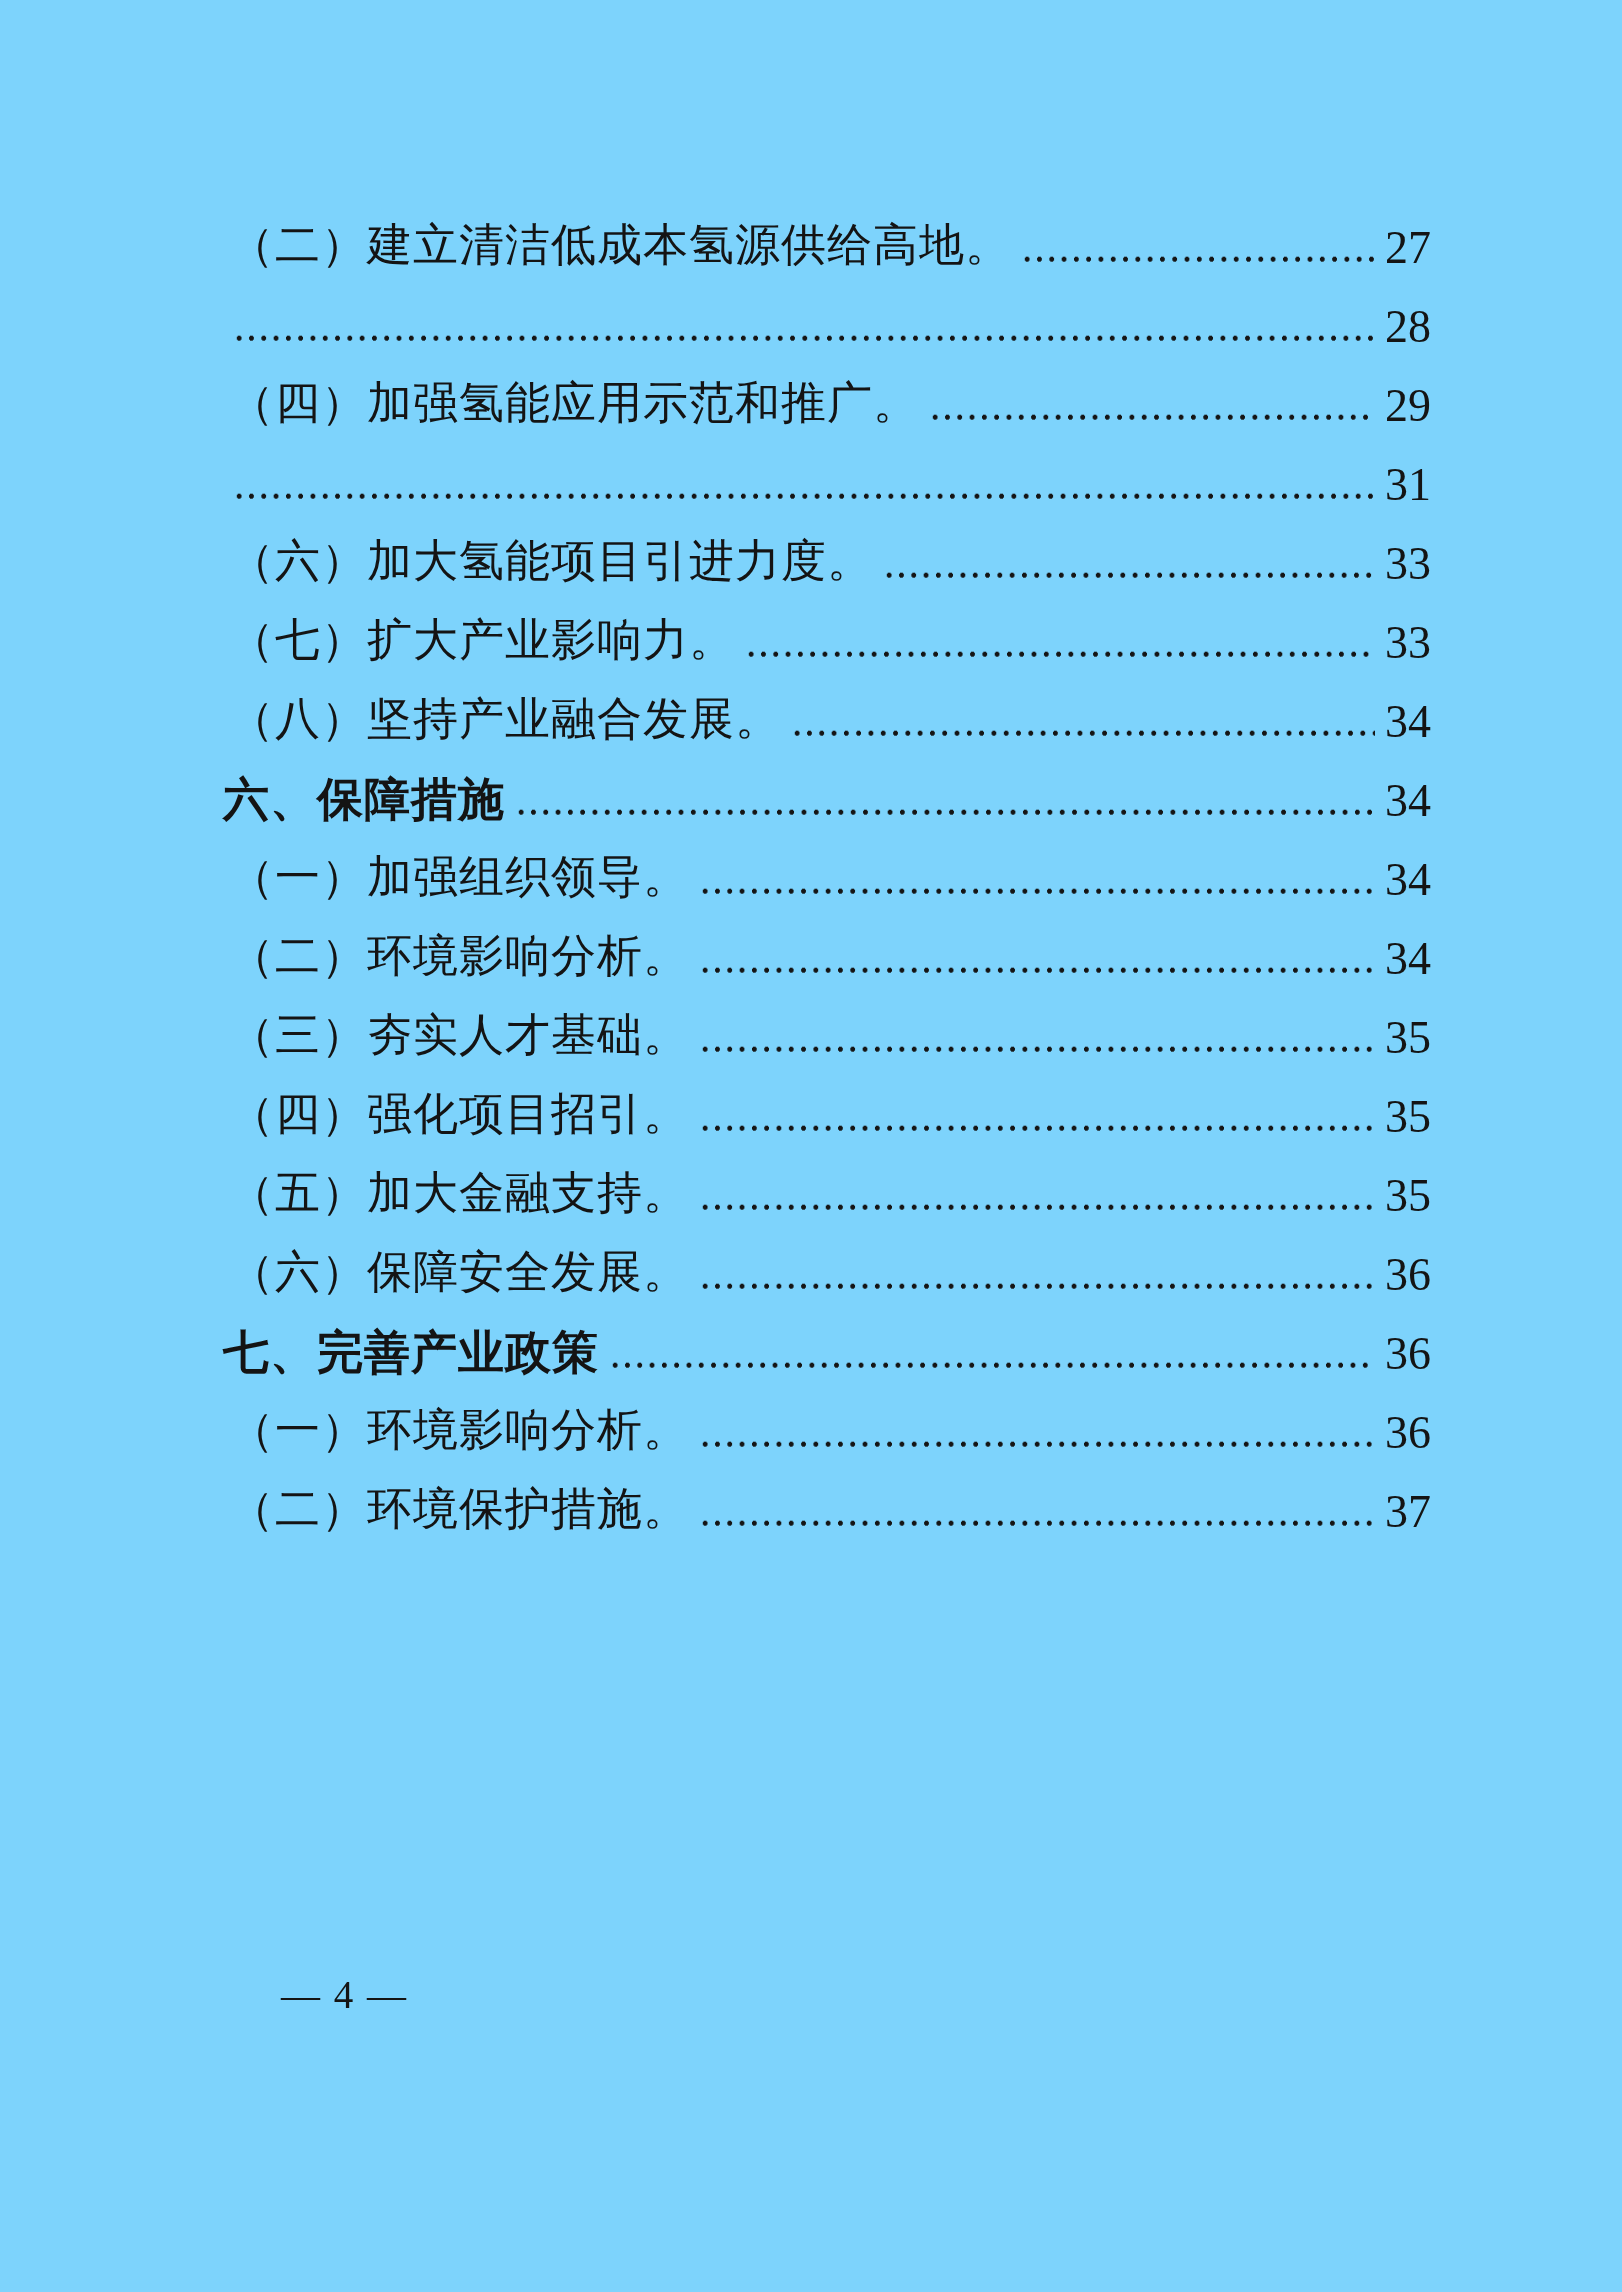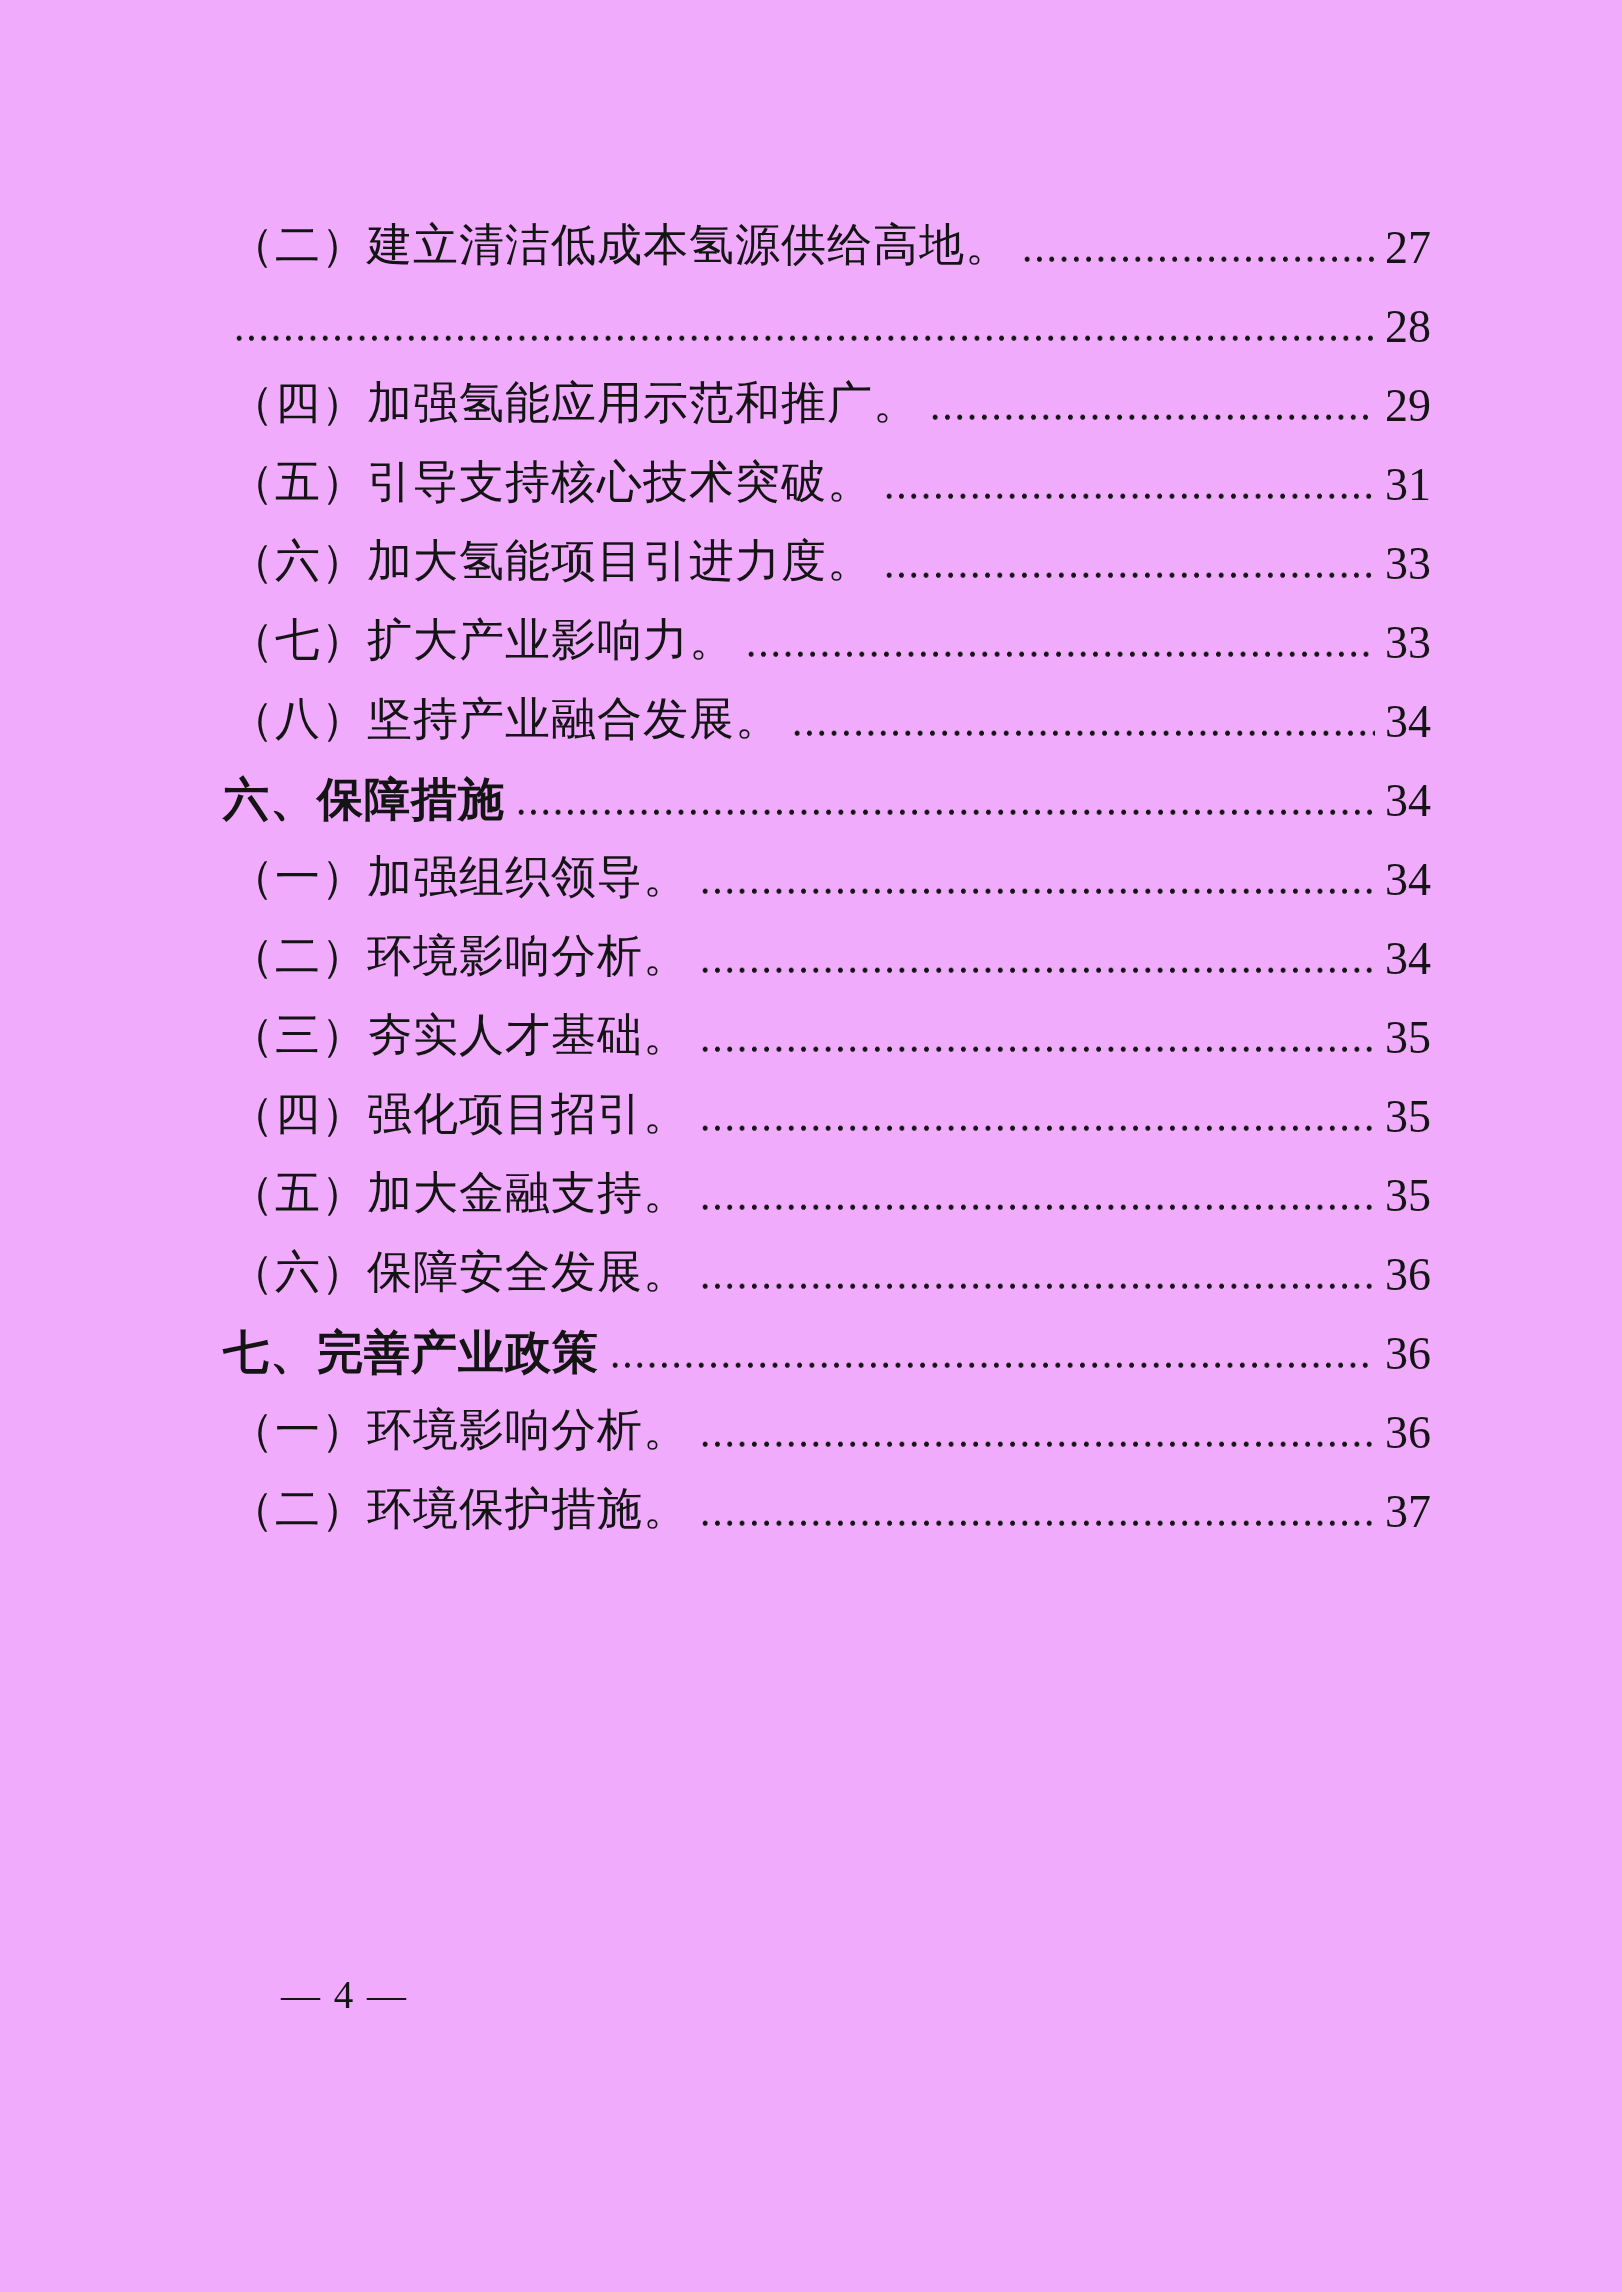--- a/index.html
+++ b/index.html
@@ -11,21 +11,21 @@
     position: relative;
     width: 1622px;
     height: 2293px;
     overflow: hidden;
     color: #141414;
     font-family: "Liberation Serif", "DejaVu Serif", serif;
   }
   .page {
     position: absolute;
     inset: 0;
-    background: #f0abfc;
+    background: #7dd3fc;
   }
   .toc {
     position: absolute;
     left: 223px;
     top: 206px;
     width: 1208px;
   }
   .toc-row {
     display: flex;
     align-items: center;
@@ -90,21 +90,20 @@
       <div class="toc-row sub">
       <span class="toc-dots"></span>
       <span class="toc-page">28</span>
     </div>
       <div class="toc-row sub">
       <span class="toc-label">（四）加强氢能应用示范和推广。</span>
       <span class="toc-dots"></span>
       <span class="toc-page">29</span>
     </div>
       <div class="toc-row sub">
-      <span class="toc-label">（五）引导支持核心技术突破。</span>
       <span class="toc-dots"></span>
       <span class="toc-page">31</span>
     </div>
       <div class="toc-row sub">
       <span class="toc-label">（六）加大氢能项目引进力度。</span>
       <span class="toc-dots"></span>
       <span class="toc-page">33</span>
     </div>
       <div class="toc-row sub">
       <span class="toc-label">（七）扩大产业影响力。</span>

